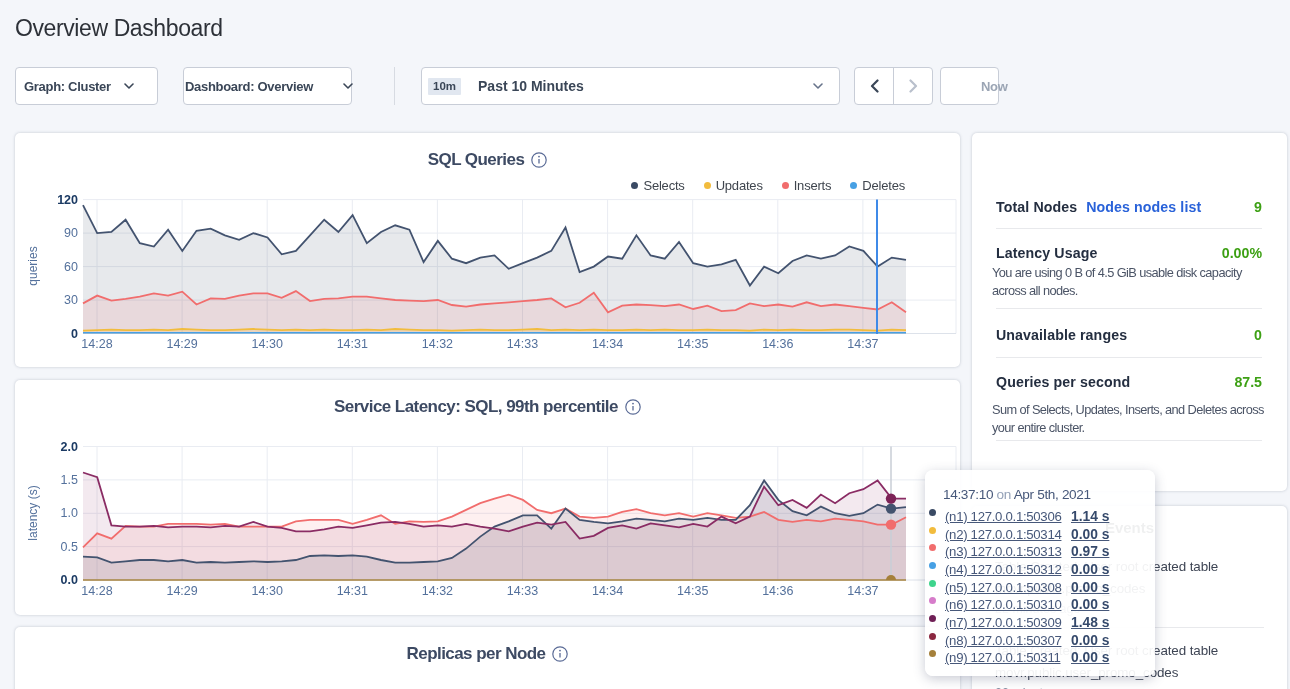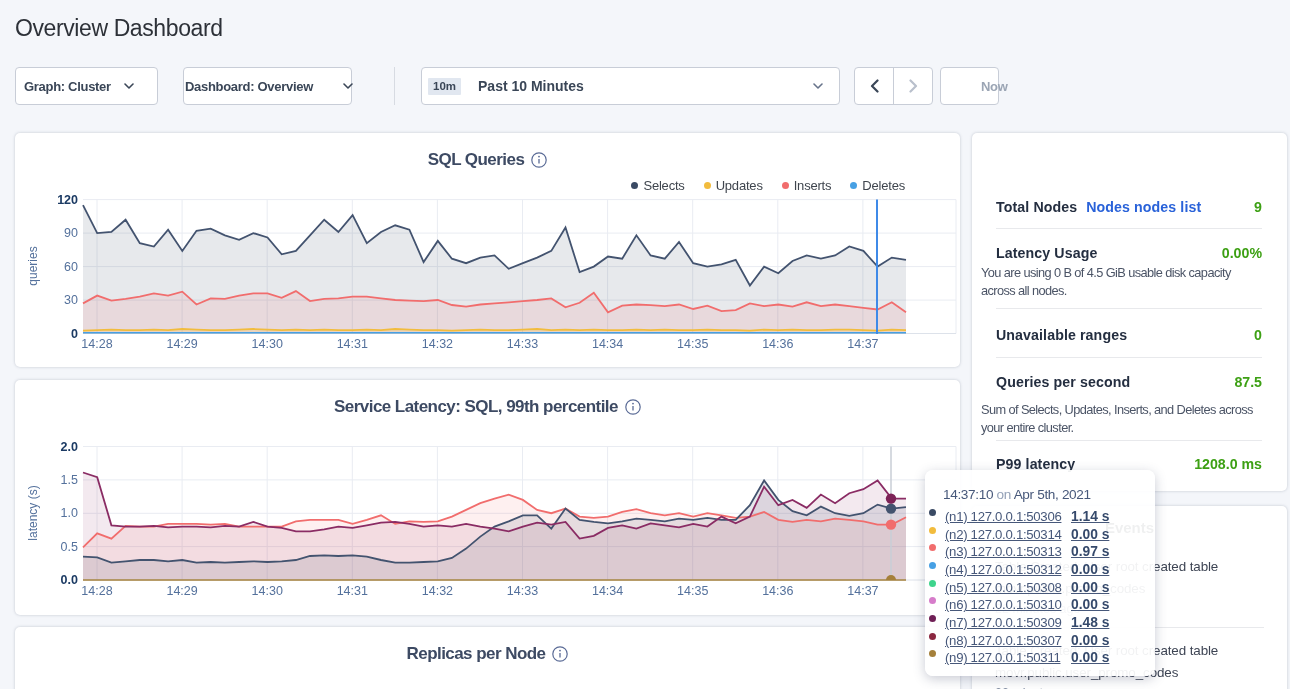--- a/index.html
+++ b/index.html
@@ -14,21 +14,21 @@
 .ctitle { position:absolute; left:0; right:0; top:17px; display:flex; align-items:center;
   justify-content:center; gap:7px; font-size:17px; letter-spacing:-0.55px; font-weight:bold; color:#3d4a63; }
 .info svg { display:block; }
 .legend { position:absolute; top:45px; right:55px; display:flex; gap:19px; align-items:center;
   font-size:13px; letter-spacing:-0.2px; color:#3f454e; }
 .legend .it { display:flex; align-items:center; gap:5px; }
 .ldot { width:7px; height:7px; border-radius:50%; display:inline-block; }
 .srow { position:absolute; left:24px; right:25px; display:flex; justify-content:space-between; align-items:baseline; }
 .stitle { font-size:14.2px; font-weight:bold; color:#242e40; letter-spacing:0.1px; }
 .sval { font-size:14.2px; font-weight:bold; color:#3da014; }
-.sdesc { position:absolute; left:9px; right:22px; font-size:12.8px; color:#4b5466; line-height:18.3px; letter-spacing:-0.6px; white-space:nowrap; }
+.sdesc { position:absolute; left:20px; right:22px; font-size:12.8px; color:#4b5466; line-height:18.3px; letter-spacing:-0.6px; white-space:nowrap; }
 .sdiv { position:absolute; left:24px; right:25px; border-top:1px solid #e8e9ec; }
 .tooltip { position:absolute; left:925px; top:470px; width:230px; height:206px;
   background:rgba(255,255,255,0.93); border-radius:8px;
   box-shadow:0 3px 12px rgba(60,70,100,0.28); z-index:10; }
 .thead { position:absolute; left:18px; top:17px; font-size:13.6px; letter-spacing:-0.35px; color:#47587a; white-space:nowrap; }
 .thead .on { color:#95a2b8; }
 .trow { position:absolute; left:4px; right:0; height:17.7px; display:flex; align-items:flex-start; font-size:13.2px; color:#47587a; white-space:nowrap;text-decoration:underline; }
 .tdot { width:7px; height:7px; border-radius:50%; margin-right:9px; flex:none; }
 .tlabel { width:126px; flex:none; letter-spacing:-0.3px; }
 .tval { font-weight:bold; color:#35496b; font-size:13.8px; }
@@ -219,24 +219,20 @@
       <span class="stitle">Unavailable ranges</span>
       <span class="sval">0</span>
     </div>
   <div class="sdiv" style="top:224px;"></div>
   <div class="srow" style="top:241px;">
       <span class="stitle">Queries per second</span>
       <span class="sval">87.5</span>
     </div>
   <div class="sdesc" style="top:268px;">Sum of Selects, Updates, Inserts, and Deletes across<br>your entire cluster.</div>
   <div class="sdiv" style="top:307px;"></div>
-  <div class="srow" style="top:323px;">
-      <span class="stitle">P99 latency</span>
-      <span class="sval">1208.0 ms</span>
-    </div>
 </div>
 
 <div class="card" style="left:972px; top:506px; width:315px; height:200px;">
   <div style="position:absolute; left:0; right:0; top:13px; text-align:center; font-size:15px; font-weight:bold; color:#242a35;">Events</div>
   <div class="ev-line" style="top:50px;">Table Created: User root created table movr.public.promo_codes</div>
   <div class="ev-time" style="top:96px;">22 minutes ago</div>
   <div style="position:absolute; left:23px; right:23px; top:121px; border-top:1px solid #e8e9ec;"></div>
   <div class="ev-line" style="top:134px;">Table Created: User root created table movr.public.user_promo_codes</div>
   <div class="ev-time" style="top:180px;">22 minutes ago</div>
 </div>

